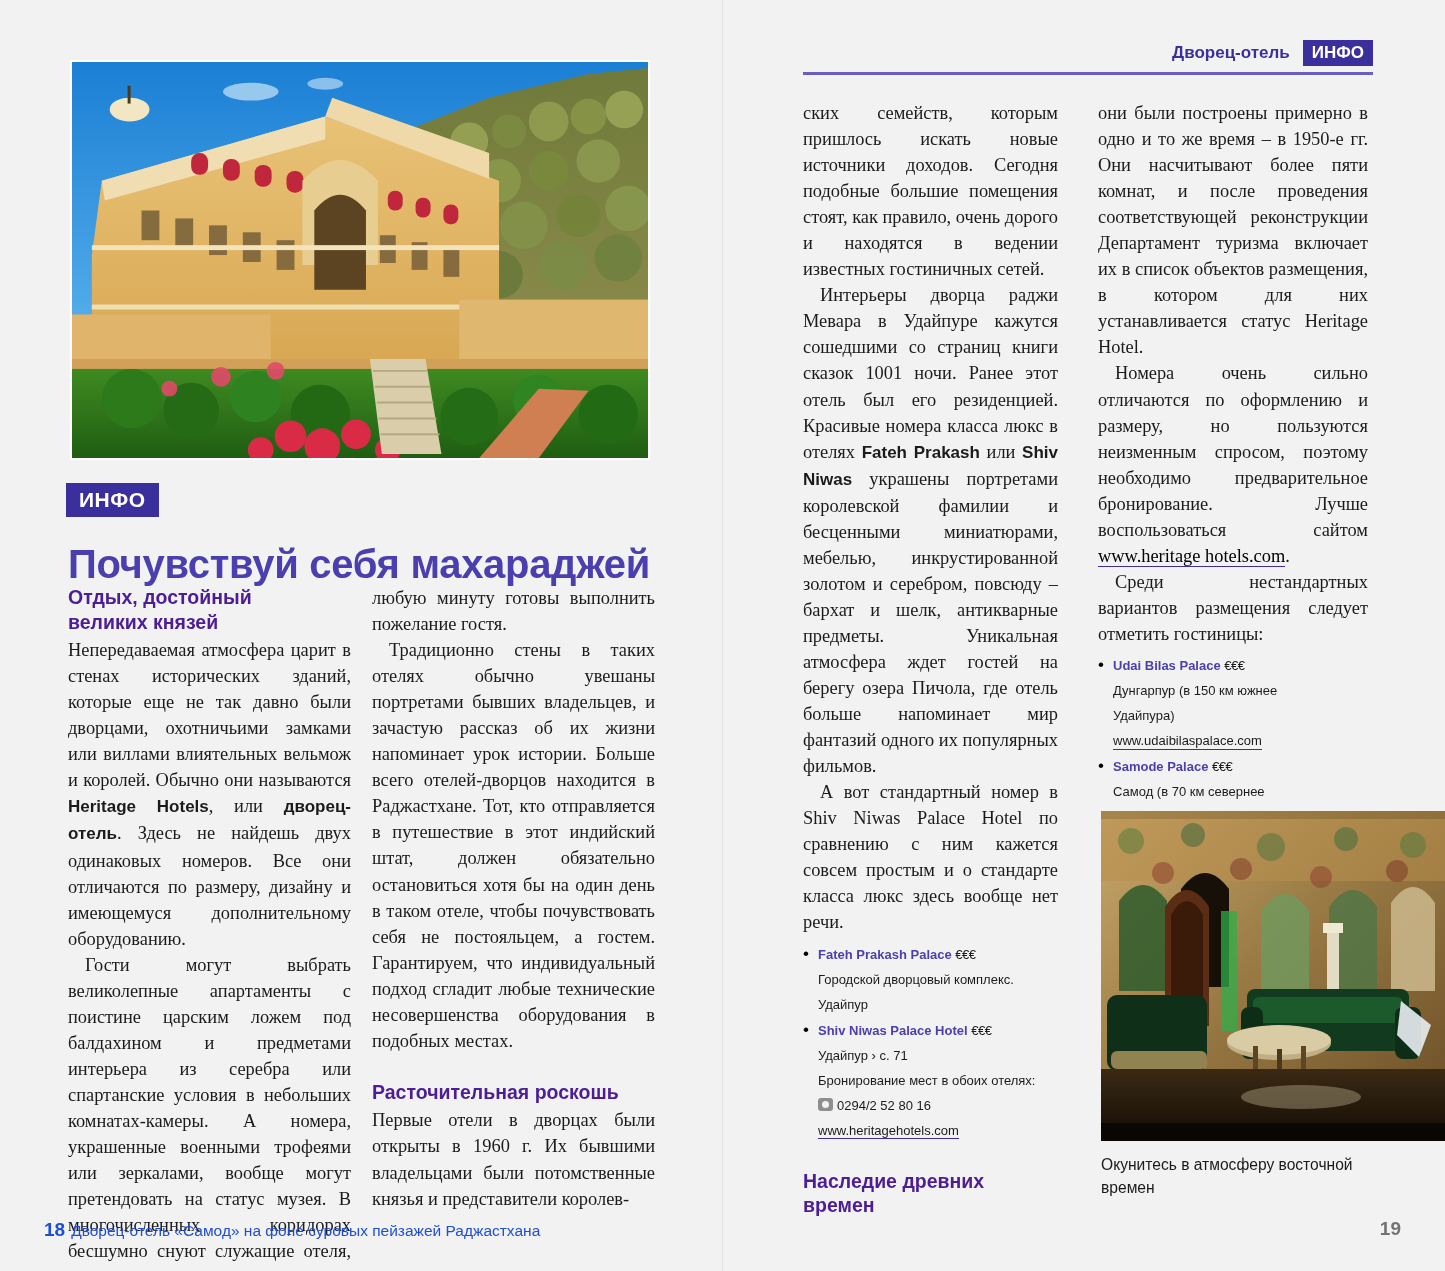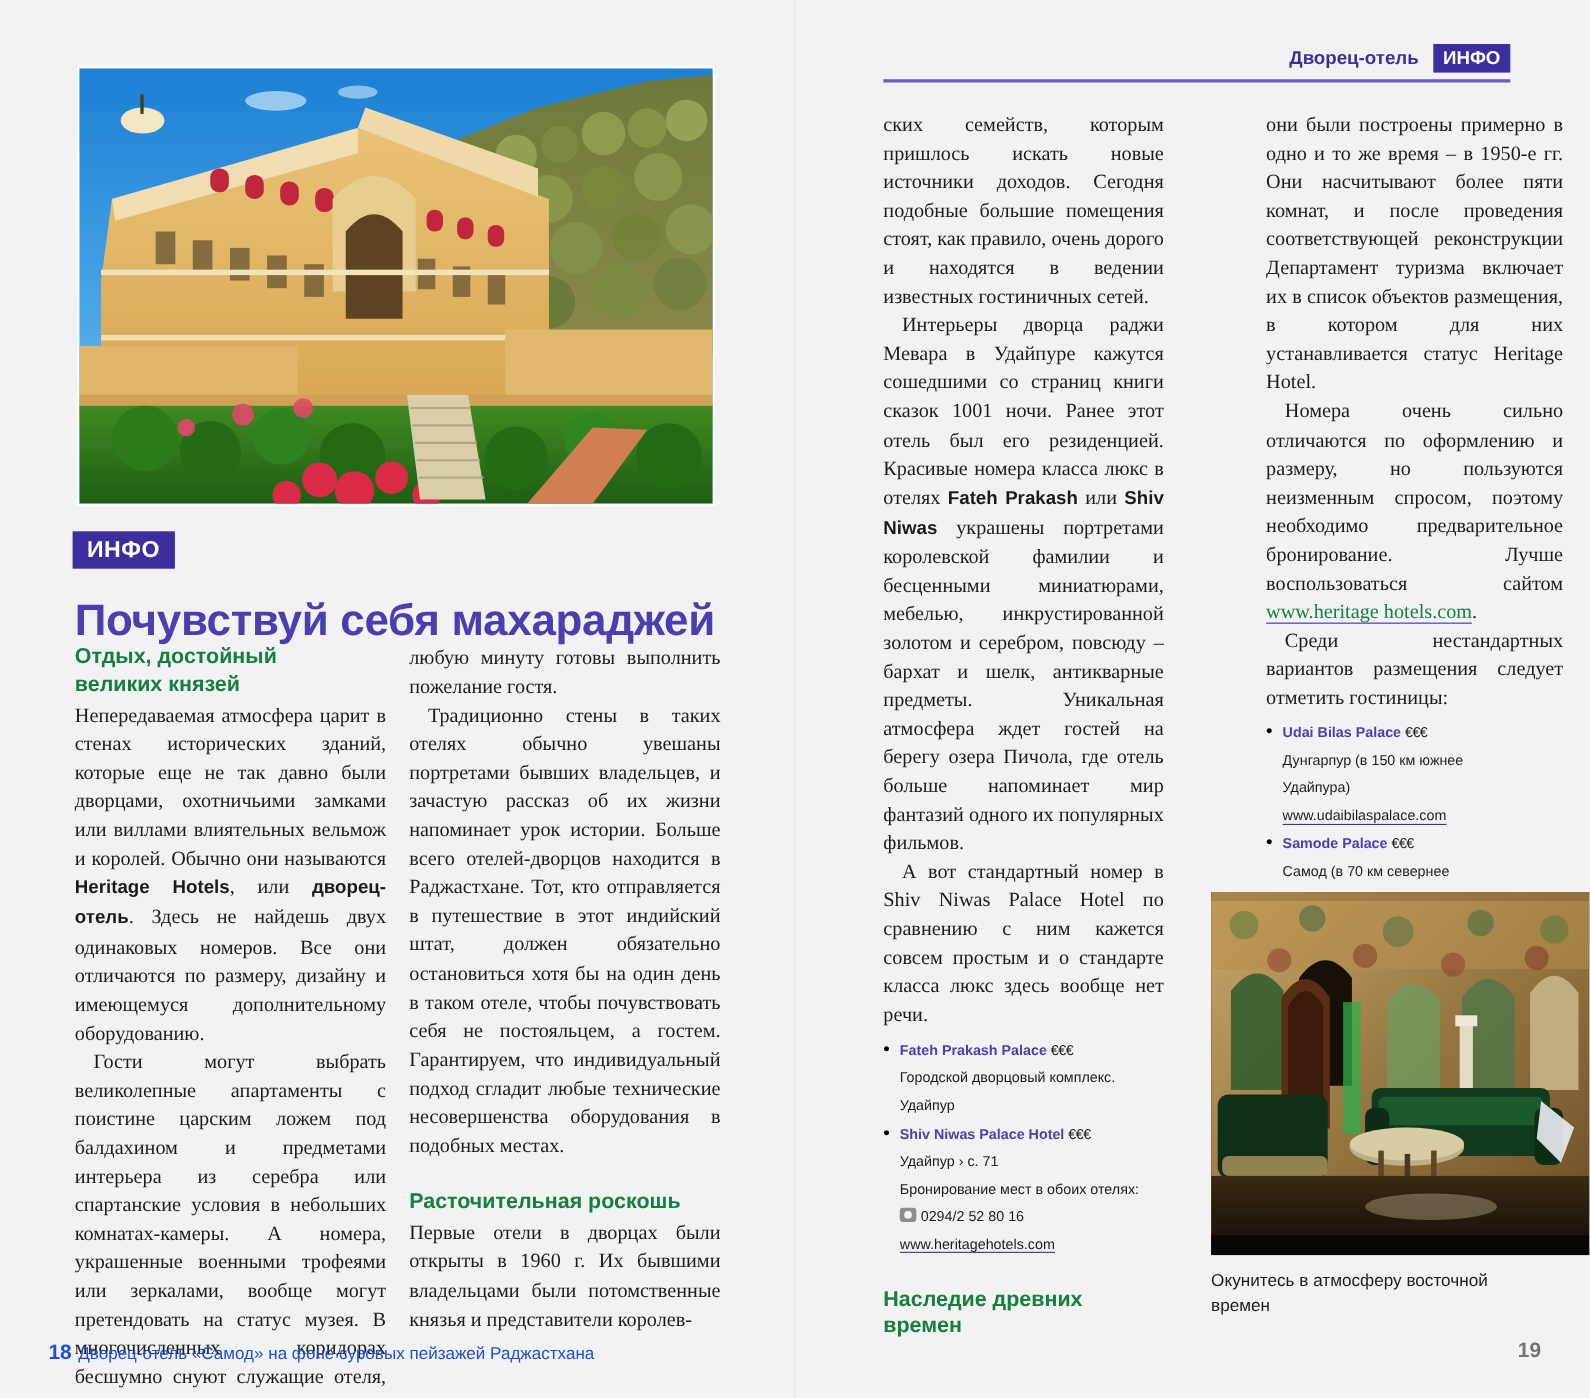--- a/index.html
+++ b/index.html
@@ -48,21 +48,21 @@
     letter-spacing:-0.3px;
   }
 
   .col{position:absolute;}
   .col-l1{left:68px;top:585px;width:283px;}
   .col-l2{left:372px;top:585px;width:283px;}
 
   .subhead{
     font-family:"Liberation Sans", sans-serif;
     font-weight:bold;font-size:19.5px;line-height:1.26;
-    color:#15803d;
+    color:#4c1d95;
     margin:0 0 3px 0;
   }
   .subhead.spaced{margin-top:26px;}
 
   p.body{
     margin:0;
     font-family:"Liberation Serif", serif;
     font-size:18.4px;
     line-height:26.05px;
     text-align:justify;
@@ -92,21 +92,21 @@
   .runhead .rh-badge{
     background:#3b2f9e;color:#fff;font-weight:bold;font-size:17px;
     padding:4px 9px 5px 9px;line-height:1;
   }
   .rule-top{
     position:absolute;left:803px;top:72px;width:570px;height:2.5px;
     background:#6a5fc0;
   }
 
   .col-r1{left:803px;top:100px;width:255px;}
-  .col-r2{left:1151px;top:100px;width:270px;}
+  .col-r2{left:1098px;top:100px;width:270px;}
 
   ul.hotels{
     list-style:none;margin:6px 0 0 0;padding:0;
     font-family:"Liberation Sans", sans-serif;
     font-size:13px;line-height:25px;color:#1b1b1b;
   }
   ul.hotels li{
     position:relative;padding-left:15px;margin-bottom:1px;
   }
   ul.hotels li::before{
@@ -122,21 +122,21 @@
   }
   .phone-ico{
     display:inline-block;width:15px;height:13px;vertical-align:-1px;
     background:#8e8e8e;border-radius:3px;position:relative;margin-right:4px;
   }
   .phone-ico::after{
     content:"";position:absolute;left:4px;top:3px;width:7px;height:7px;
     border-radius:50%;background:#f2f2f2;
   }
   a.inline-link{
-    color:#15803d;text-decoration:none;
+    color:#000000;text-decoration:none;
     border-bottom:1.3px solid #3b2f9e;
   }
 
   .photo-side{
     position:absolute;left:1101px;top:811px;width:344px;height:330px;
     overflow:hidden;background:#2a1a0c;
   }
   .photo-side svg{display:block;width:100%;height:100%;}
 
   .caption{

